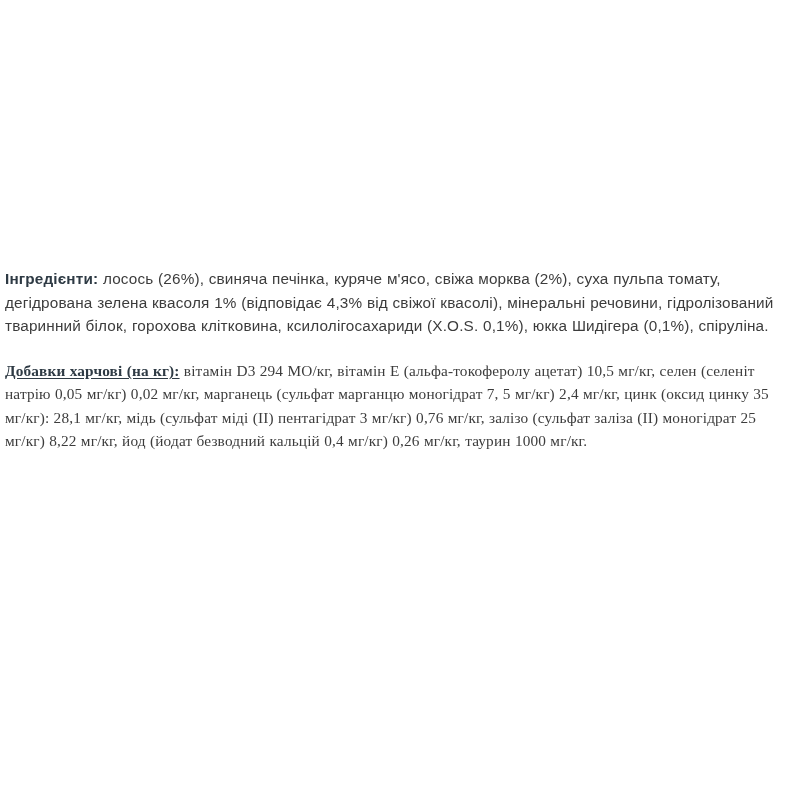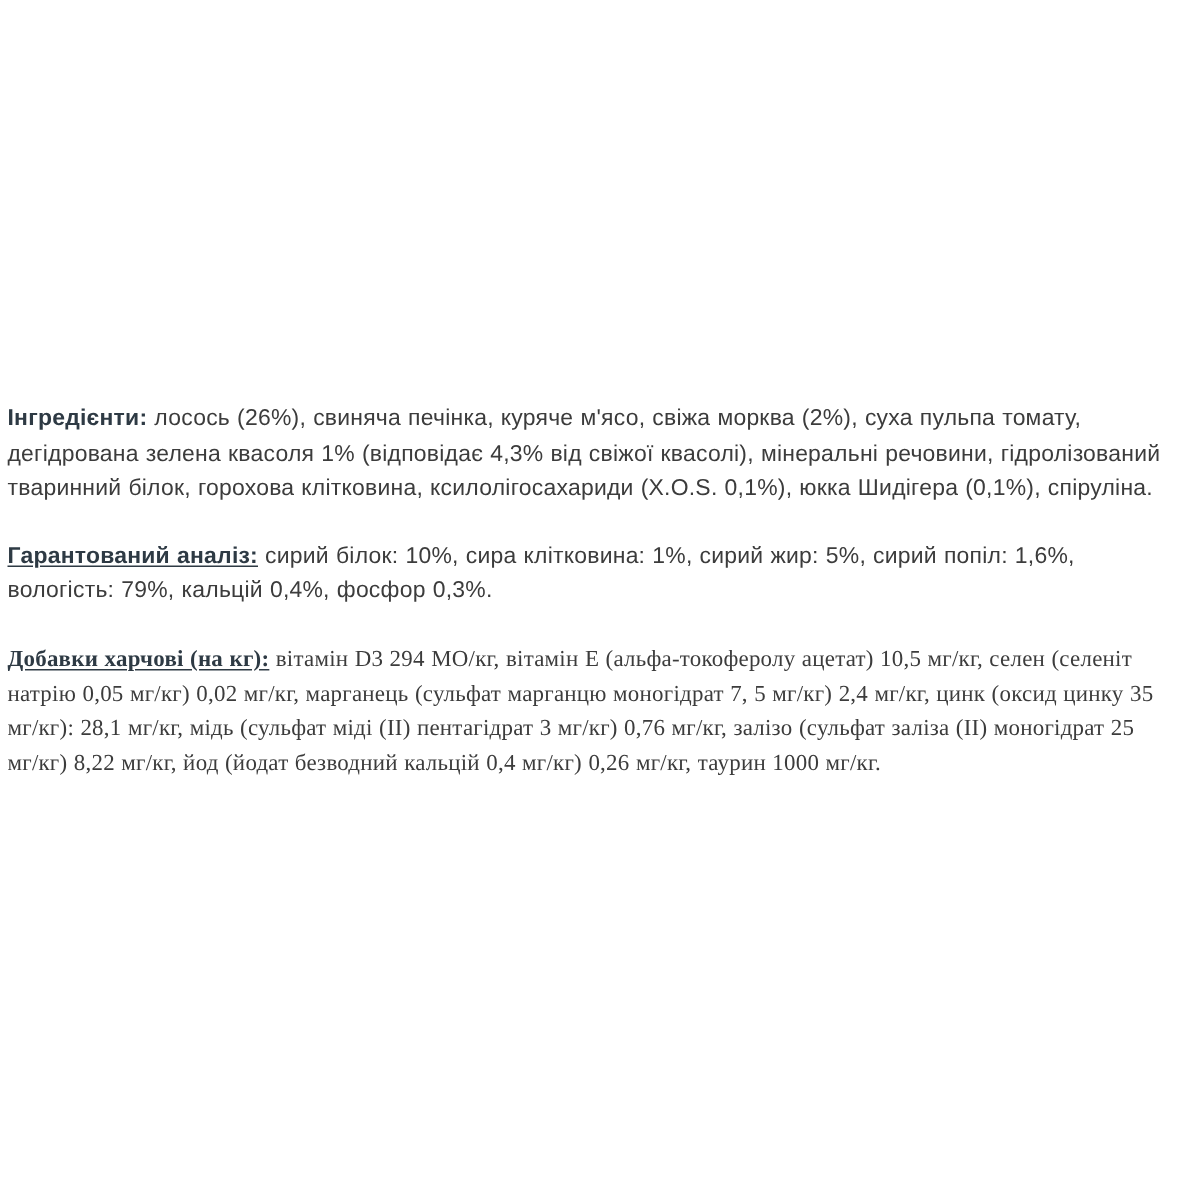--- a/index.html
+++ b/index.html
@@ -56,22 +56,19 @@
 </head>
 <body>
 
 <div class="page">
   <div class="content">
 
     <div class="block">
       <p class="para"><span class="heading">Інгредієнти:</span><span> лосось (26%), свиняча печінка, куряче м'ясо, свіжа морква (2%), суха пульпа томату, дегідрована зелена квасоля 1% (відповідає 4,3% від свіжої квасолі), мінеральні речовини, гідролізований тваринний білок, горохова клітковина, ксилолігосахариди (X.O.S. 0,1%), юкка Шидігера (0,1%), спіруліна.</span></p>
     </div>
 
-    <div class="block">
-      <p class="para"><span class="heading-underline">Гарантований аналіз:</span><span> сирий білок: 10%, сира клітковина: 1%, сирий жир: 5%, сирий попіл: 1,6%, вологість: 79%, кальцій 0,4%, фосфор 0,3%.</span></p>
-    </div>
 
     <div class="block">
       <p class="para"><span class="heading-underline">Добавки харчові (на кг):</span><span> вітамін D3 294 МО/кг, вітамін Е (альфа-токоферолу ацетат) 10,5 мг/кг, селен (селеніт натрію 0,05 мг/кг) 0,02 мг/кг, марганець (сульфат марганцю моногідрат 7, 5 мг/кг) 2,4 мг/кг, цинк (оксид цинку 35 мг/кг): 28,1 мг/кг, мідь (сульфат міді (II) пентагідрат 3 мг/кг) 0,76 мг/кг, залізо (сульфат заліза (II) моногідрат 25 мг/кг) 8,22 мг/кг, йод (йодат безводний кальцій 0,4 мг/кг) 0,26 мг/кг, таурин 1000 мг/кг.</span></p>
     </div>
 
   </div>
 </div>
 
 </body></html>

